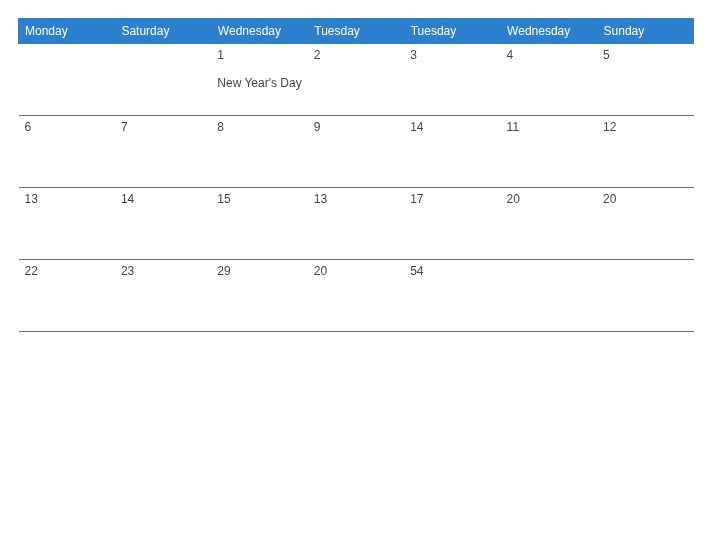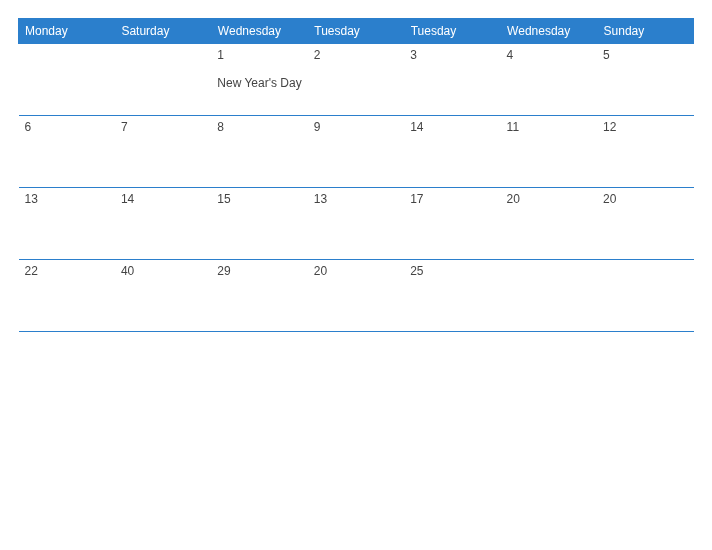--- a/index.html
+++ b/index.html
@@ -188,29 +188,29 @@
           </td>
           <td>
             <span class="day-number">20</span>
           </td>
         </tr>
         <tr>
           <td>
             <span class="day-number">22</span>
           </td>
           <td>
-            <span class="day-number">40</span>
+            <span class="day-number">23</span>
           </td>
           <td>
             <span class="day-number">29</span>
           </td>
           <td>
             <span class="day-number">20</span>
           </td>
           <td>
-            <span class="day-number">25</span>
+            <span class="day-number">54</span>
           </td>
           <td class="empty-cell"></td>
           <td class="empty-cell"></td>
         </tr>
       </tbody>
   </table>
 </div>
 
 </body></html>

